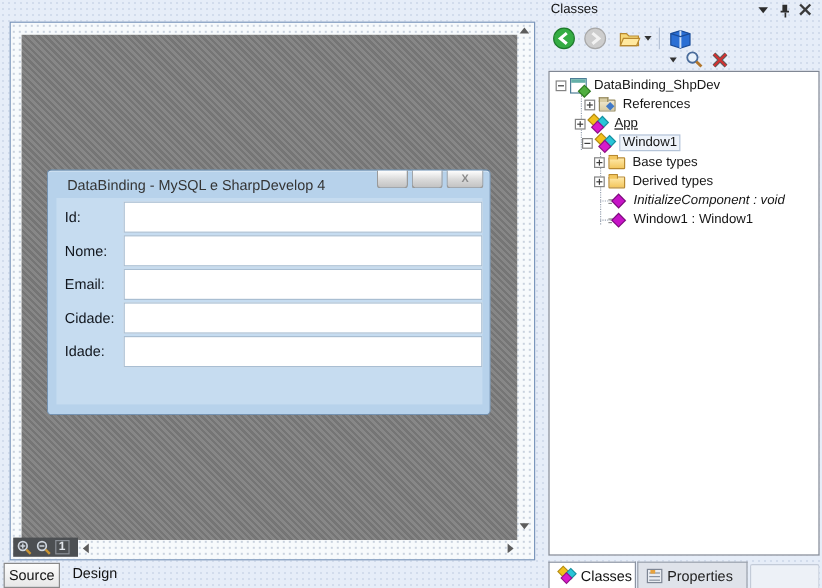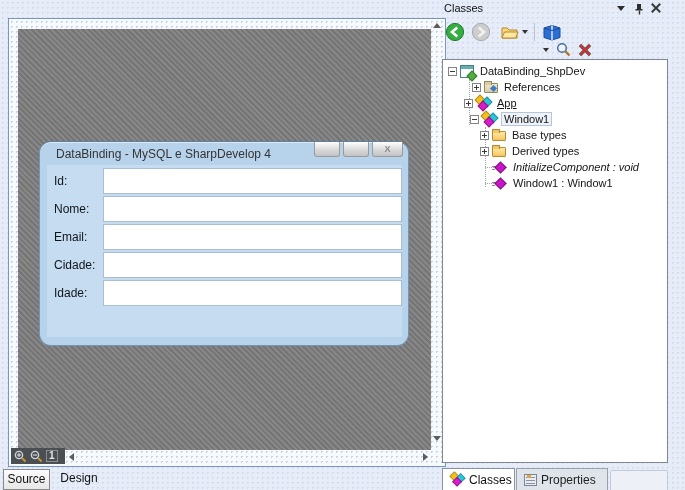--- a/index.html
+++ b/index.html
@@ -40,21 +40,21 @@
   }
   .canvas {
     position:absolute; left:9px; top:10px; width:413px; height:421px;
     background-color:#7e7e7e;
     background-image: repeating-linear-gradient(45deg, rgba(255,255,255,.07) 0 2px, rgba(0,0,0,.07) 2px 4px);
   }
   
   .form {
     position:absolute; left:30px; top:122px; width:370px; height:205px;
     background:#b7d2eb; border:1px solid #7593b2; border-top-color:#5f7f9f;
-    border-radius:12px; box-shadow: inset 0 1px 0 rgba(255,255,255,.55);
+    border-radius:4px; box-shadow: inset 0 1px 0 rgba(255,255,255,.55);
   }
   .form-title { position:absolute; left:16px; top:5px; font-size:12px; color:#343434; }
   .winbtns { position:absolute; top:0; right:5px; display:flex; gap:3px; }
   .winbtn {
     width:26px; height:15px; border:1px solid #9a9a9a; border-radius:0 0 3px 3px; border-top:none;
     background:linear-gradient(#ffffff,#d9d9d9 55%,#c3c3c3);
     font-size:9px; font-weight:bold; color:#8a8a8a; text-align:center; line-height:14px;
   }
   .winbtn.close { width:31px; }
   .form-content {
@@ -82,21 +82,21 @@
     position:absolute; left:3px; top:469px; width:47px; height:21px;
     border:1px solid #8a8a8a; background:linear-gradient(#fcfcfc,#e7e7e7);
     font-size:12px; color:#111; text-align:center; line-height:18px;
   }
   .view-tab-design {
     position:absolute; left:54px; top:471px; width:50px; height:19px;
     font-size:12px; color:#111; text-align:center;
   }
 
   
-  .right-panel { position:absolute; left:438px; top:0; width:232px; height:362px; }
+  .right-panel { position:absolute; left:453px; top:0; width:232px; height:362px; }
   .rp-header { position:absolute; left:0; top:0; width:100%; height:17px; }
   .rp-title { position:absolute; left:6px; top:2px; font-size:11px; color:#101010; }
   .hdr-caret { position:absolute; top:6px; width:0; height:0; border-left:4px solid transparent; border-right:4px solid transparent; border-top:5px solid #2c2c2c; }
 
   .toolbar { position:absolute; left:0; top:20px; width:100%; height:24px; }
   .tbtn { position:absolute; top:1px; width:24px; height:22px; display:flex; align-items:center; justify-content:center; }
   .tb-sep { position:absolute; left:96px; top:3px; width:1px; height:18px; background:#b5c2d6; }
   .mini-caret { width:0; height:0; border-left:3.5px solid transparent; border-right:3.5px solid transparent; border-top:4px solid #333; }
 
   .search-row { position:absolute; left:0; top:42px; width:100%; height:16px; }

